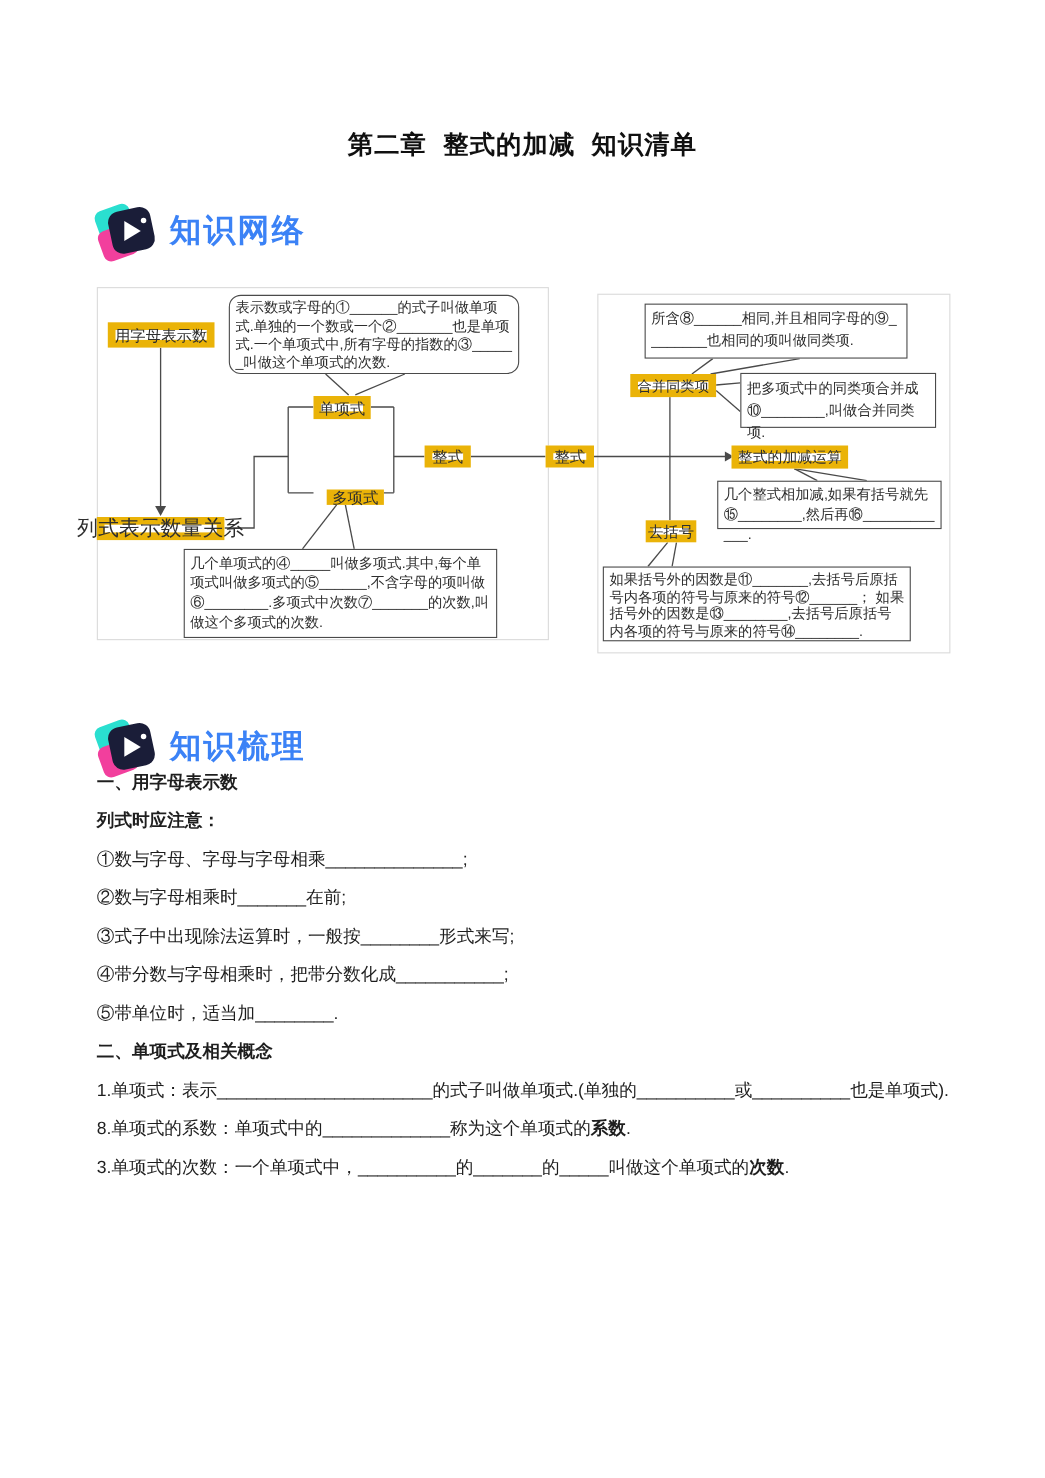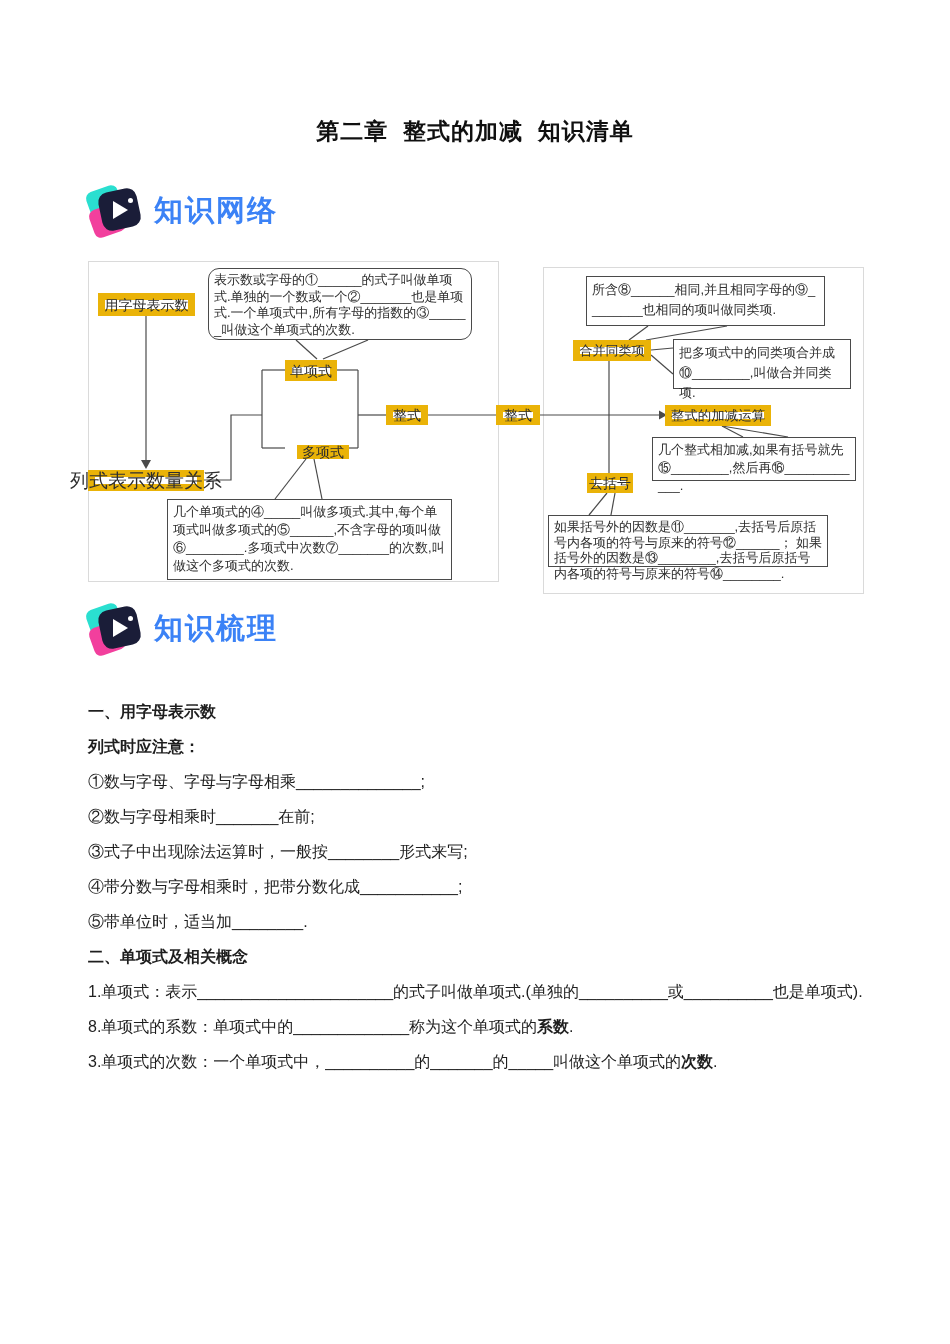--- a/index.html
+++ b/index.html
@@ -5,21 +5,21 @@
   html,body{margin:0;padding:0;background:#fff;}
   .page{position:relative;width:950px;height:1344px;background:#ffffff;margin:0 auto;
         font-family:"Liberation Sans",sans-serif;color:#222;overflow:hidden;}
 
   .page-title{position:absolute;top:116px;left:0;width:100%;text-align:center;
               font-size:23px;font-weight:bold;color:#101010;letter-spacing:1px;font-family:Liberation Mono, monospace;}
 
   
   .logo{position:absolute;display:flex;align-items:center;gap:12px;}
   .logo-net{top:183px;left:88px;}
-  .logo-rev{top:601px;left:88px;}
+  .logo-rev{top:652px;left:88px;}
   .logo-icon{position:relative;width:54px;height:54px;flex:0 0 54px;}
   .sq{position:absolute;border-radius:7px;}
   .sq-teal{width:33px;height:29px;left:0;top:5px;background:#2ADFD0;transform:rotate(-20deg);}
   .sq-pink{width:33px;height:29px;left:3px;top:23px;background:#F23F9D;transform:rotate(-20deg);}
   .sq-navy{width:39px;height:39px;left:12px;top:7px;background:#1A1D38;transform:rotate(-12deg);border-radius:10px;}
   .play-tri{position:absolute;left:25px;top:18px;width:0;height:0;
             border-left:15px solid #fff;border-top:9px solid transparent;border-bottom:9px solid transparent;}
   .play-dot{position:absolute;left:40px;top:15px;width:5px;height:5px;border-radius:50%;background:#fff;}
   .logo-text{font-size:29px;font-weight:bold;color:#3b82f6;letter-spacing:2px;line-height:1;}
 
@@ -46,21 +46,21 @@
   .n-int2{left:496px;top:147px;width:44px;height:20px;}
   .n-comb{left:573px;top:82px;width:78px;height:21px;font-size:13px;}
   .n-oper{left:665px;top:147px;width:106px;height:21px;font-size:13.5px;}
   .n-rmbr{left:587px;top:215px;width:46px;height:20px;}
 
   .c-mono{left:208px;top:10px;width:264px;height:72px;line-height:16.5px;border-radius:11px;}
   .c-poly{left:167px;top:241px;width:285px;height:81px;line-height:18px;}
   .c-like{left:586px;top:18px;width:239px;height:50px;line-height:20px;}
   .c-comb{left:673px;top:81px;width:178px;height:50px;line-height:20px;}
   .c-oper{left:652px;top:179px;width:204px;height:44px;line-height:18px;}
-  .c-brkt{left:548px;top:257px;width:280px;height:52px;line-height:15.5px;}
+  .c-brkt{left:548px;top:257px;width:280px;height:68px;line-height:15.5px;}
 
   
   .content{position:absolute;left:88px;top:703px;width:790px;}
   .content p{margin:0 0 18px 0;font-size:16px;line-height:17px;color:#1E1E1E;}
   .bold{font-weight:bold;}
 </style>
 </head>
 <body>
 
 <div class="page">

